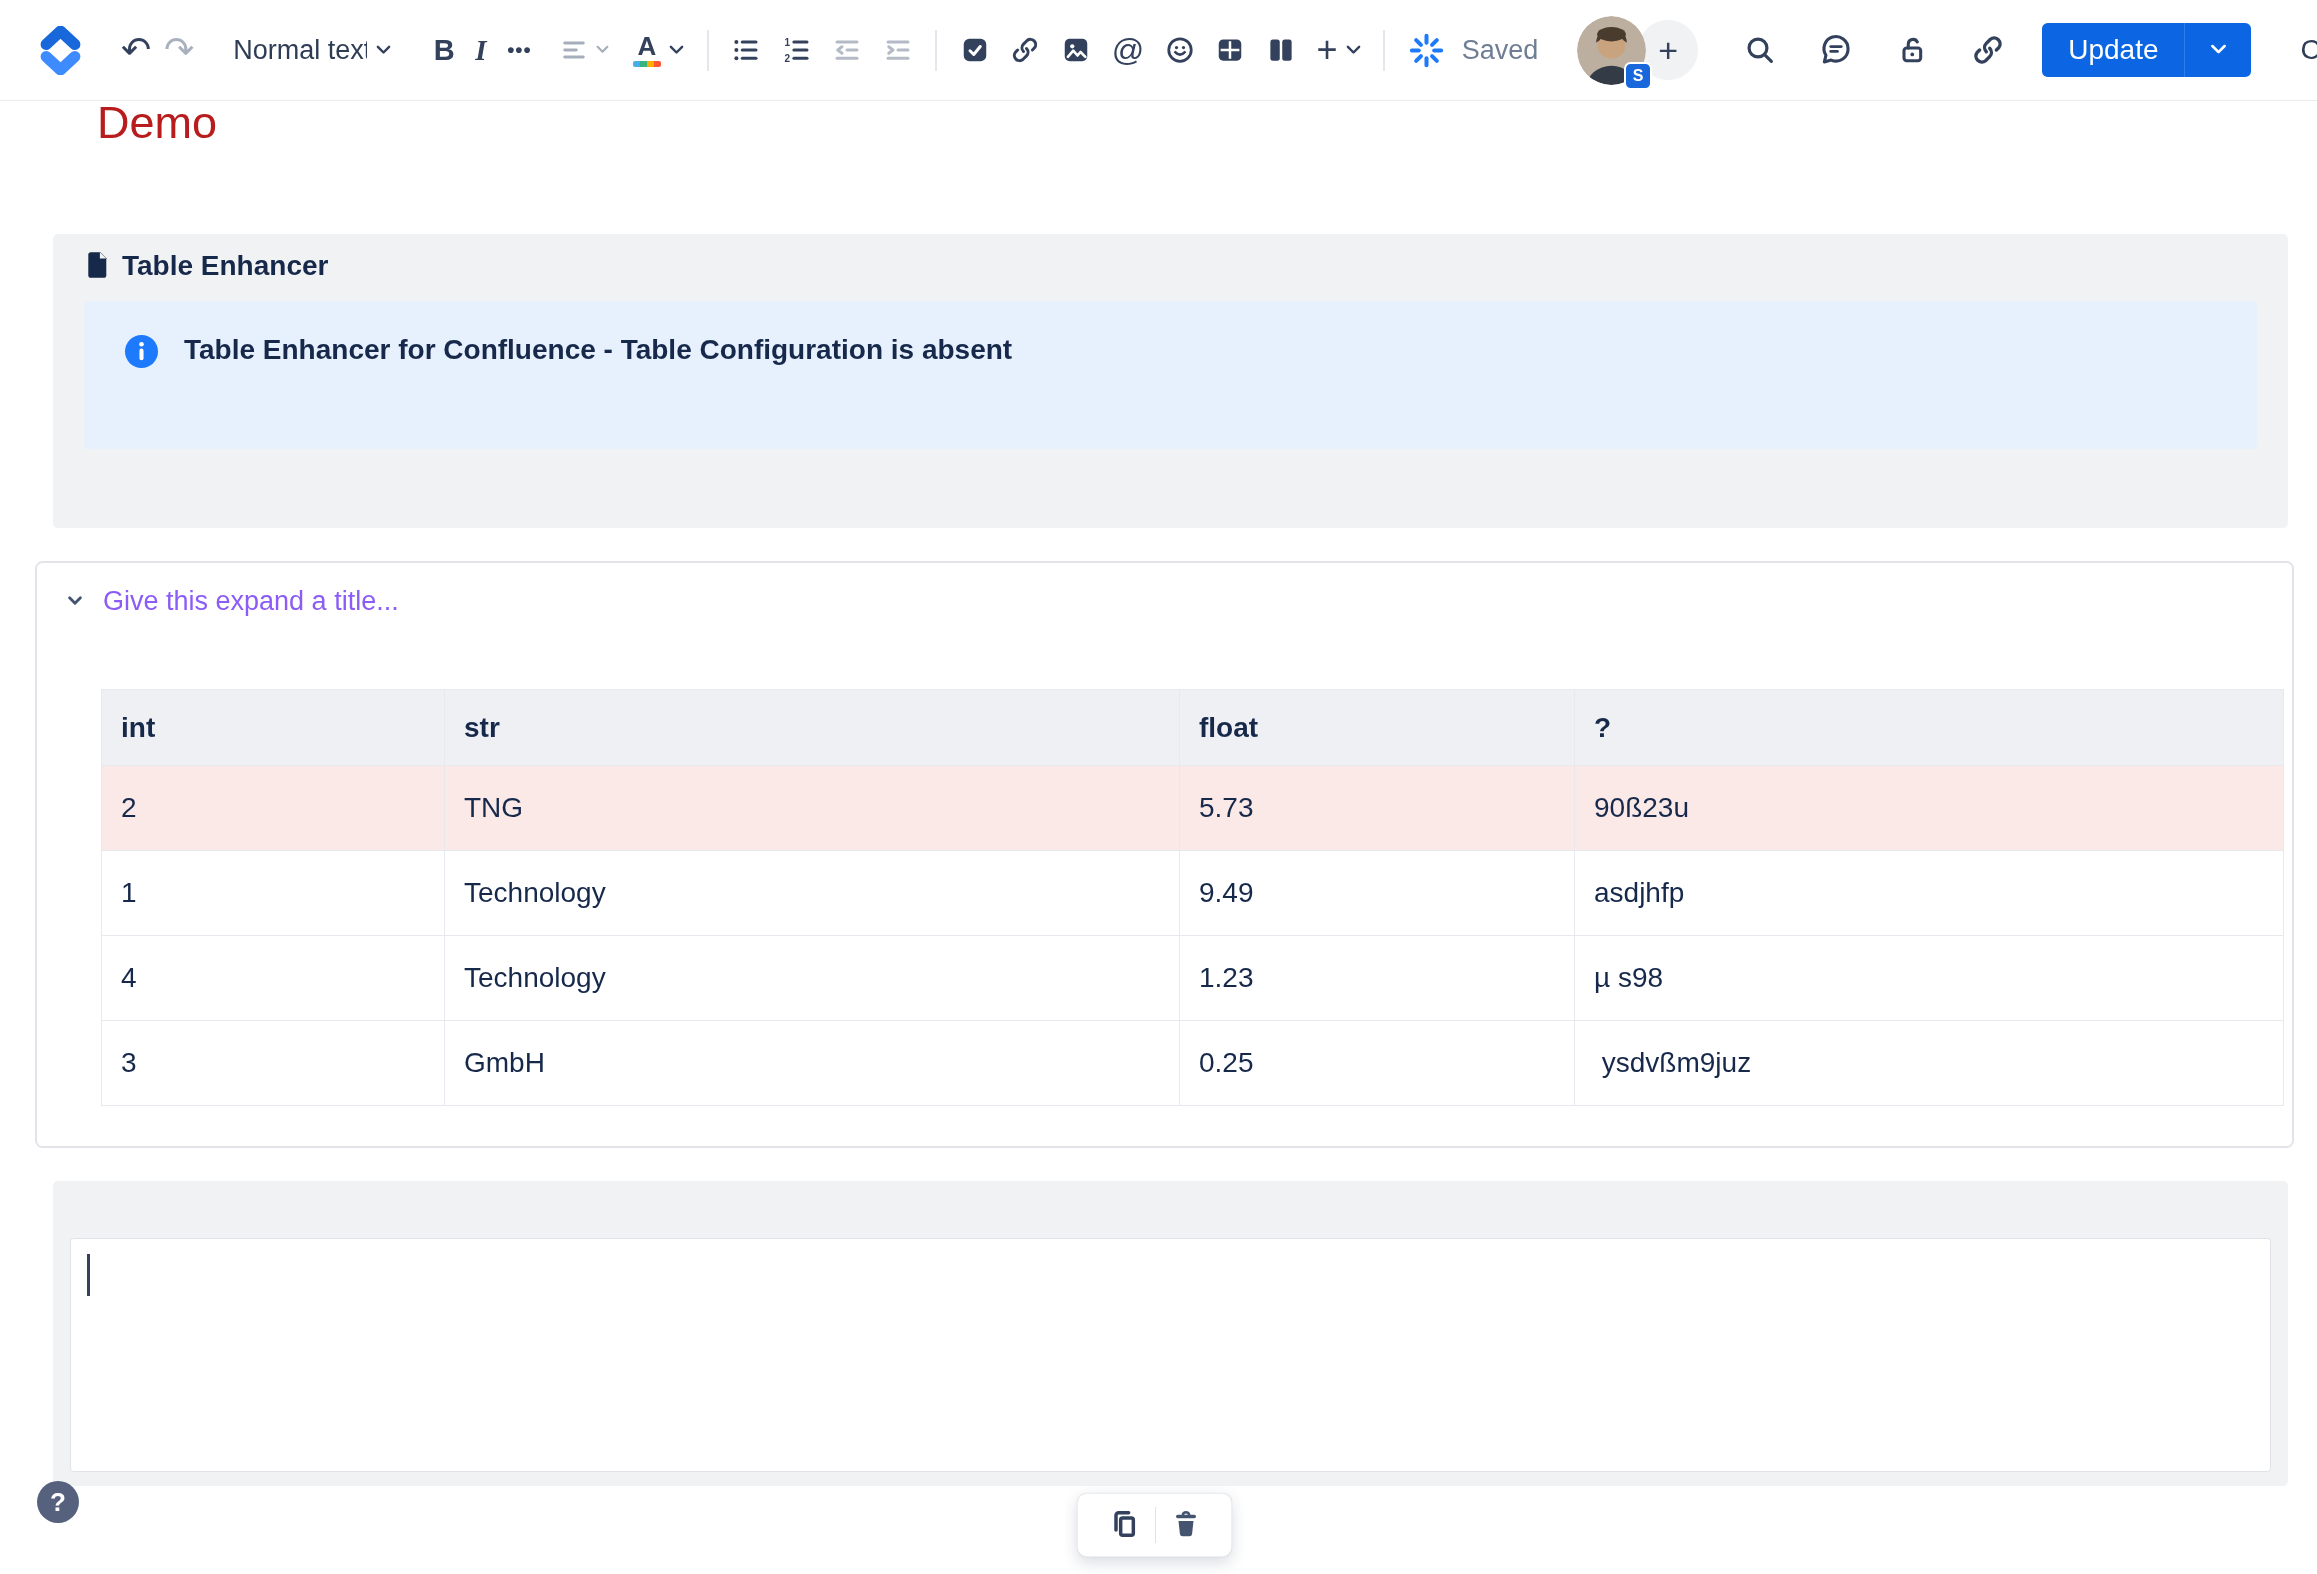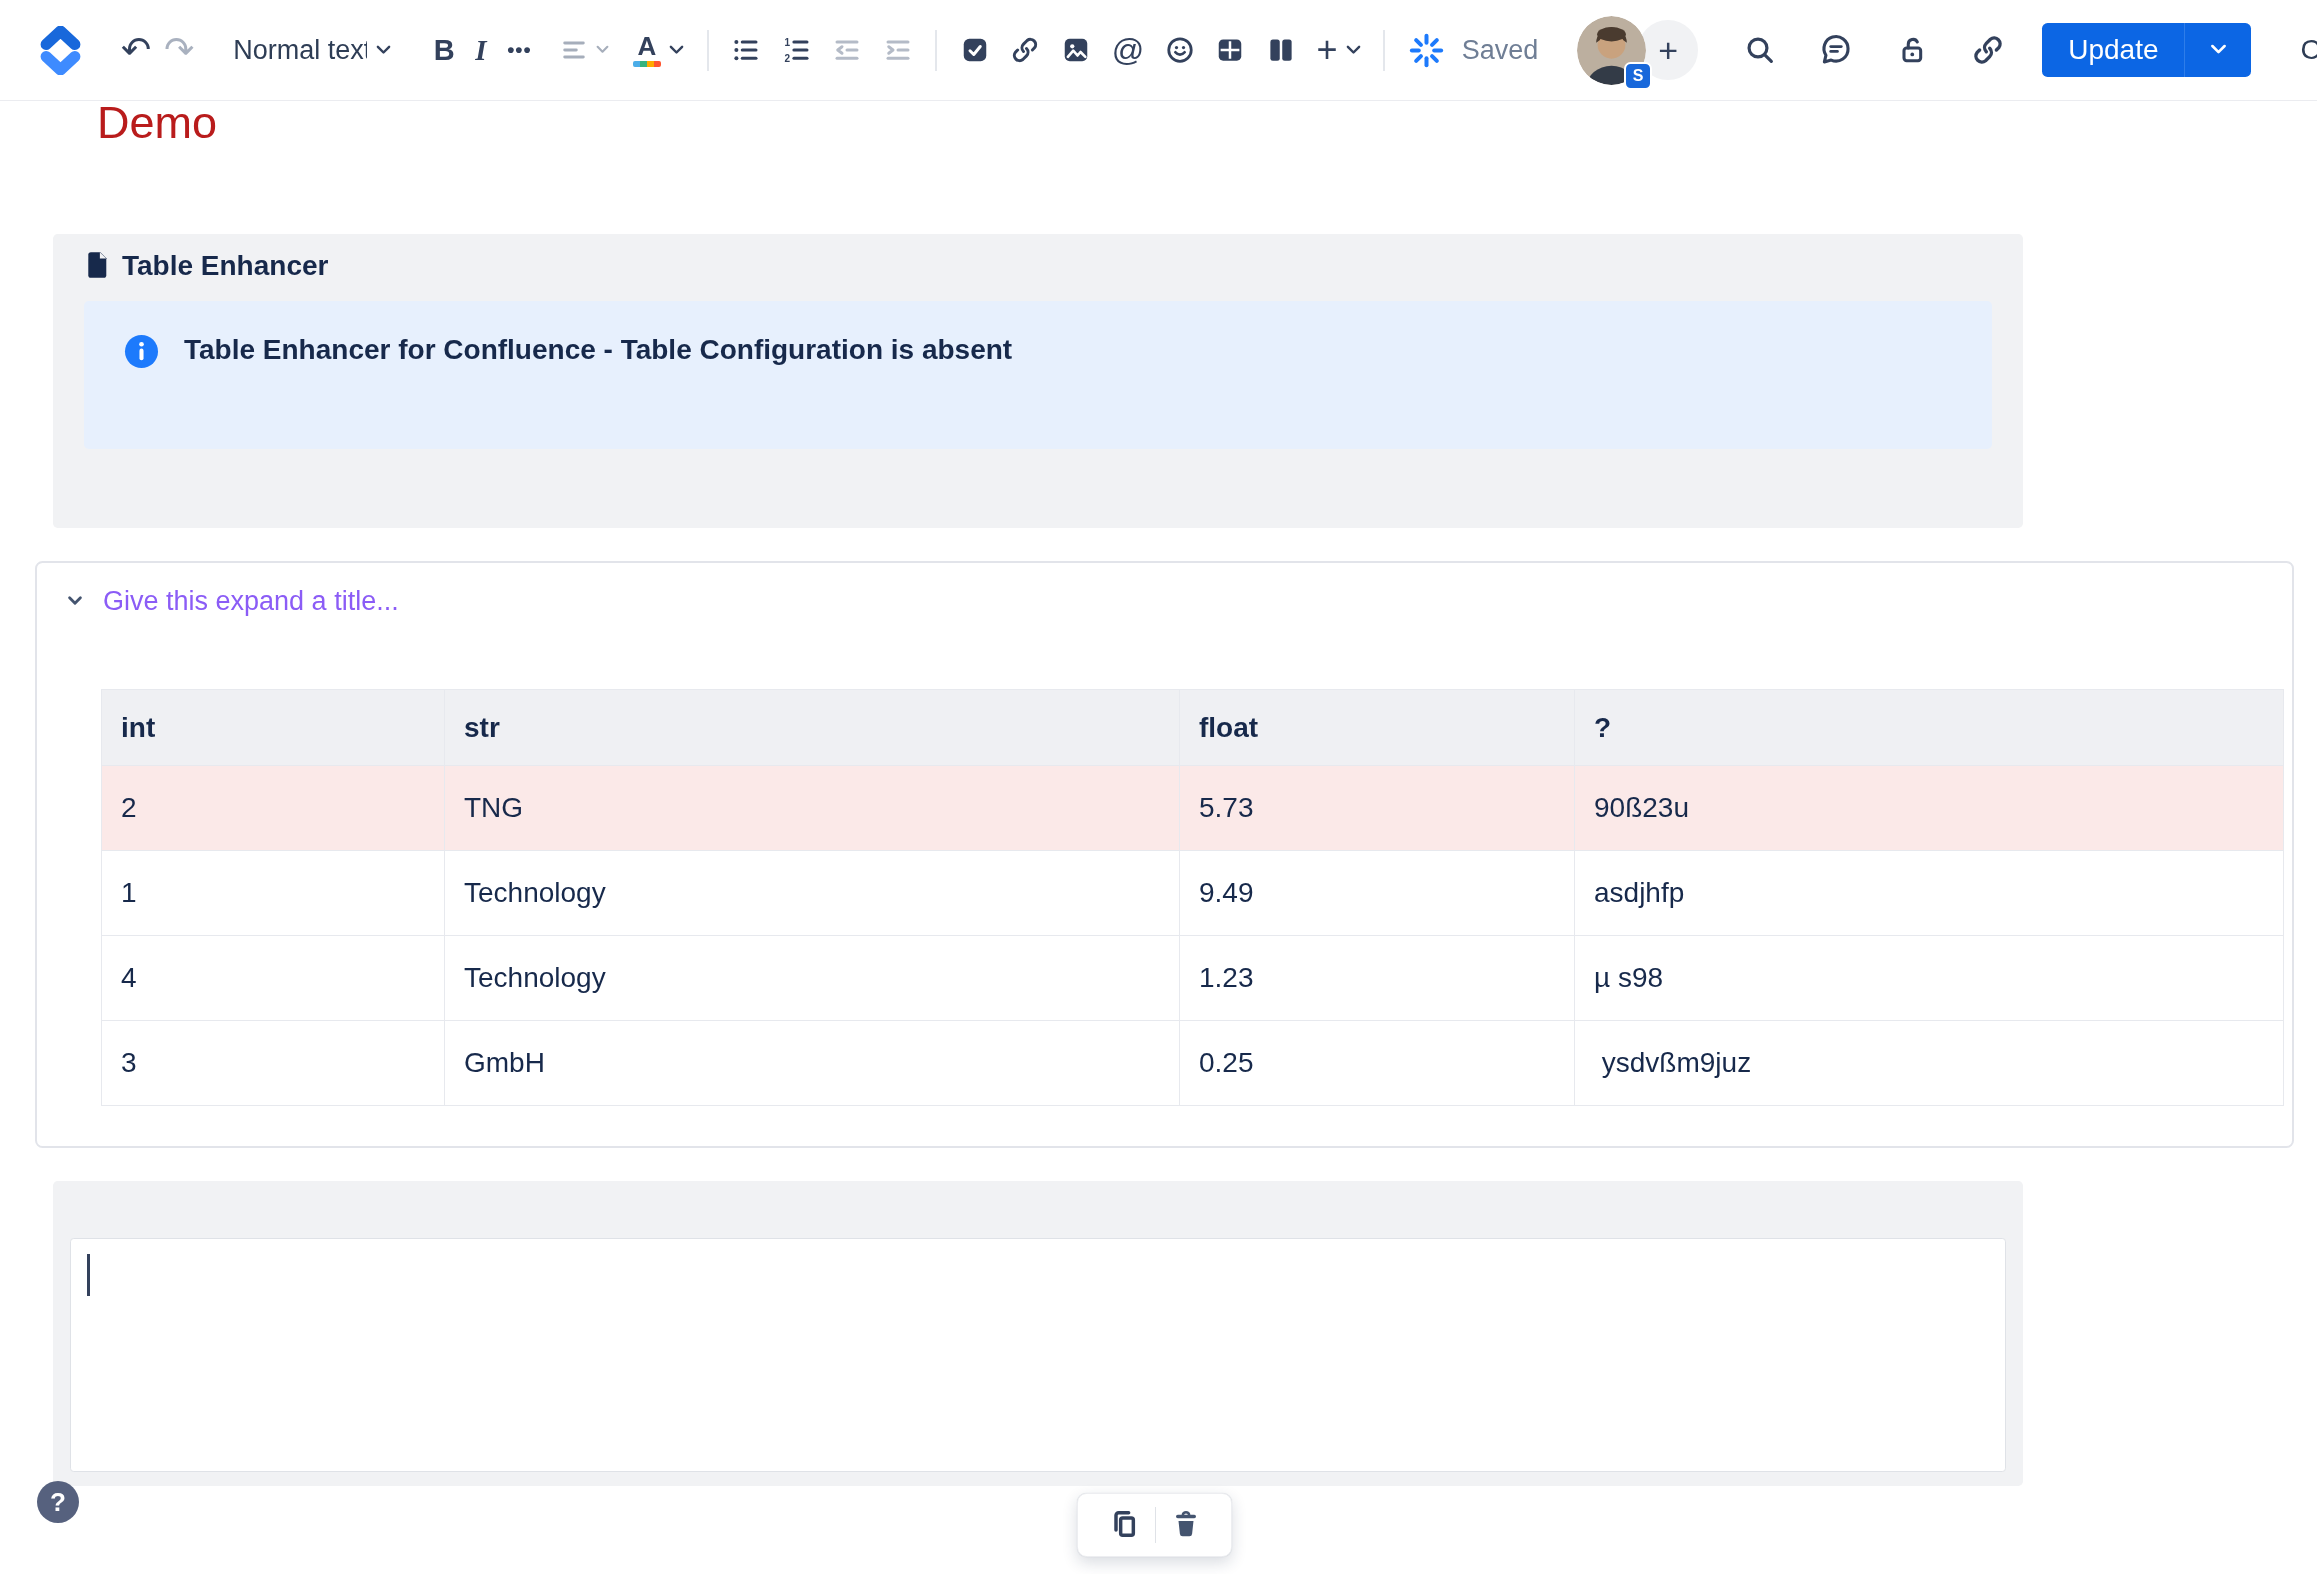--- a/index.html
+++ b/index.html
@@ -53,21 +53,21 @@
   }
   .update-chev {
     background:#0C66E4; width:66px; height:54px; display:flex; align-items:center; justify-content:center;
     border-radius:0 5.6px 5.6px 0;
   }
   .close-btn { font-size:28px; color:#2E3D55; font-weight:500; margin-left:49px; }
 
   
   .page-title { position:absolute; left:53px; top:97px; font-size:45px; font-weight:500; color:#b91c1c;margin-left:44px; }
 
-  .macro-panel { position:absolute; left:53px; width:1970px; background:#F1F2F4; border-radius:4.7px; }
+  .macro-panel { position:absolute; left:53px; width:2235px; background:#F1F2F4; border-radius:4.7px; }
   .macro-panel.m1 { top:234px; height:294px; }
   .macro-panel.m2 { top:1181px; height:305px; }
   .macro-head { display:flex; align-items:center; padding:16px 31px 0 31px; }
   .macro-title { font-size:28px; font-weight:600; color:#17294B; margin-left:14px; }
   .macro-params { font-size:28px; color:#8191A5; margin-left:13px; font-weight:400; }
 
   .info-box {
     position:absolute; left:31px; right:31px; top:67px; height:148px;
     background:#E7F0FD; border-radius:4.7px; display:flex; padding:33px 37px 0 40px;text-align:center;
   }

